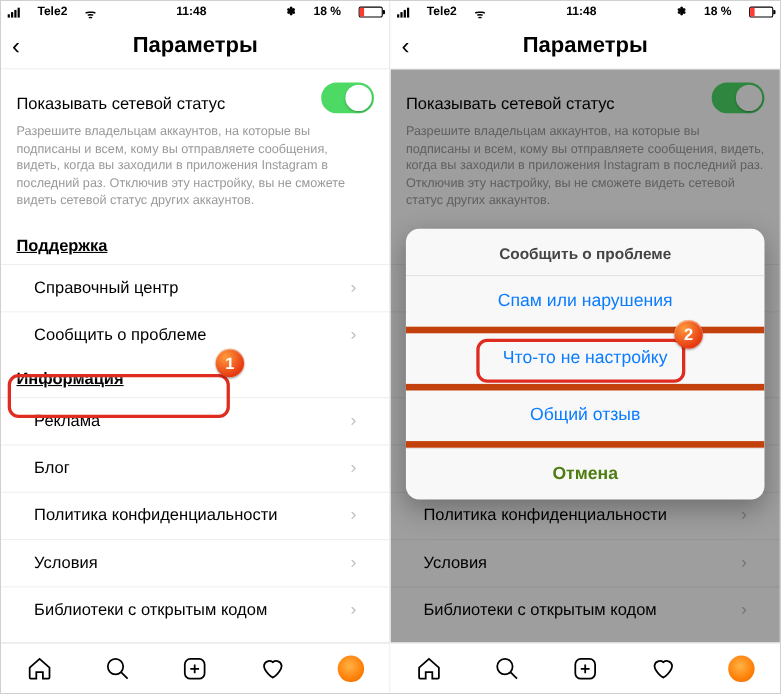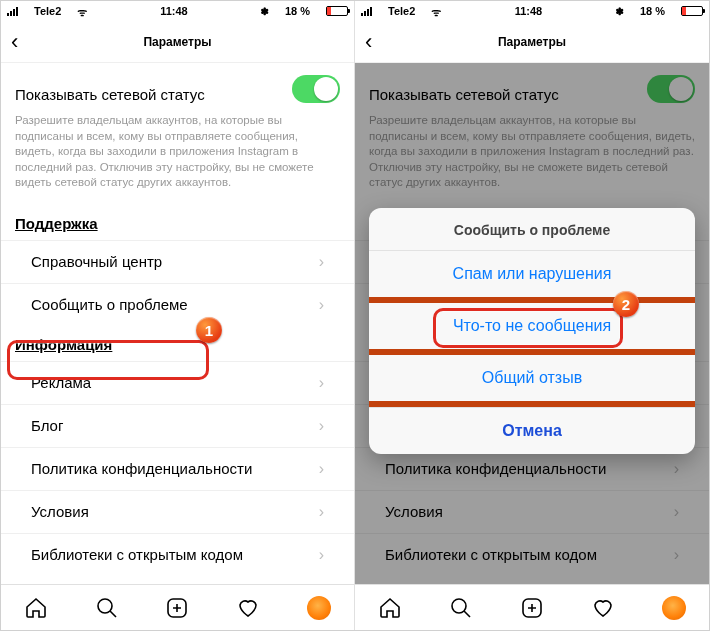--- a/index.html
+++ b/index.html
@@ -67,21 +67,21 @@
     display:flex;
     align-items:center;
     justify-content:center;
     position:relative;
     border-bottom:1px solid #efefef;
   }
   .nav-back {
     position:absolute; left:10px; top:50%; transform:translateY(-50%);
     font-size:22px; color:#000;
   }
-  .nav-title { font-size:12px; font-weight:600; }
+  .nav-title { font-size:20px; font-weight:600; }
 
   
   .content {
     flex:1;
     overflow:hidden;
     position:relative;
   }
 
   
   .toggle-row {
@@ -189,21 +189,21 @@
     color:#0a7cff;
     padding:14px 10px;
     border-bottom:6px solid #c2410c;
     position:relative;
   }
   .sheet-opt:last-of-type { border-bottom:none; }
   .sheet-cancel {
     text-align:center;
     font-size:16px;
     font-weight:700;
-    color:#1d4ed8;
+    color:#4d7c0f;
     padding:14px 10px;
     border-top:1px solid #e2e2e2;
   }
 </style>
 </head>
 <body>
 
 <div class="container">
 
   <div class="phone">
@@ -367,21 +367,21 @@
       <div class="row">
         <span>Библиотеки с открытым кодом</span>
         <span class="chev">›</span>
       </div>
 
       <div class="dim"></div>
 
       <div class="sheet" style="top:145px;">
         <div class="sheet-title">Сообщить о проблеме</div>
         <div class="sheet-opt">Спам или нарушения</div>
-        <div class="sheet-opt">Что-то не сообщения</div>
+        <div class="sheet-opt">Что-то не настройку</div>
         <div class="sheet-opt">Общий отзыв</div>
         <div class="sheet-cancel">Отмена</div>
       </div>
 
       <div class="highlight-box" style="left:78px; top:245px; width:190px; height:40px;"></div>
       <div class="badge" style="left:258px; top:228px;">2</div>
     </div>
 
     <div class="tab-bar">
       <div class="tab-ico">

